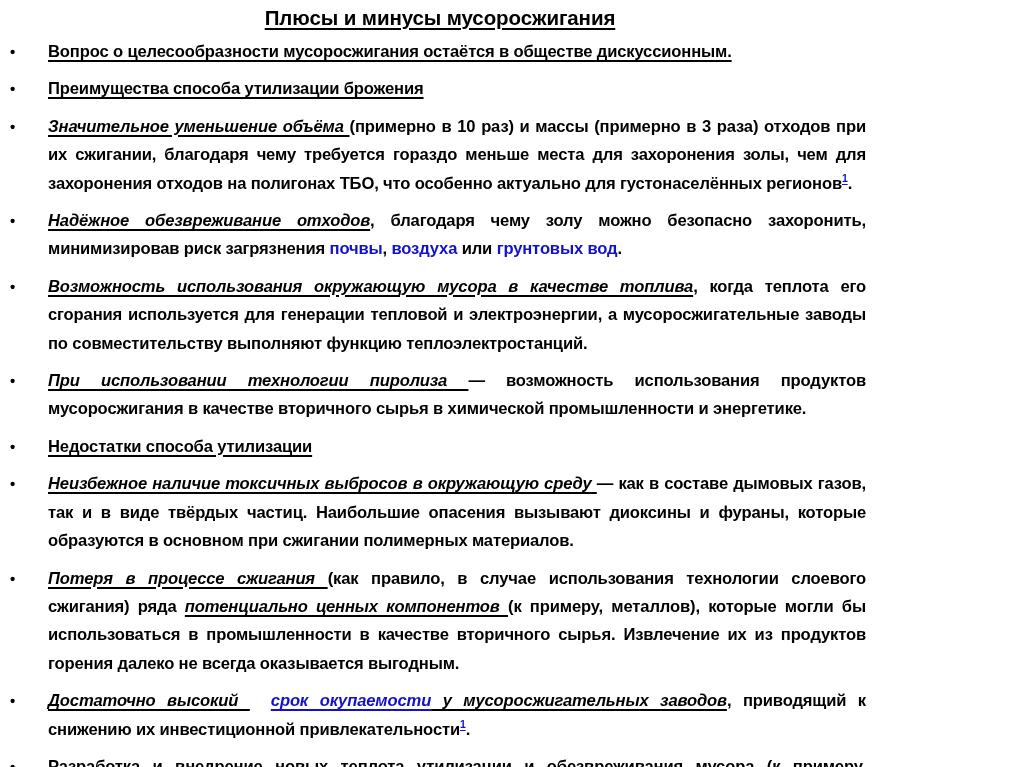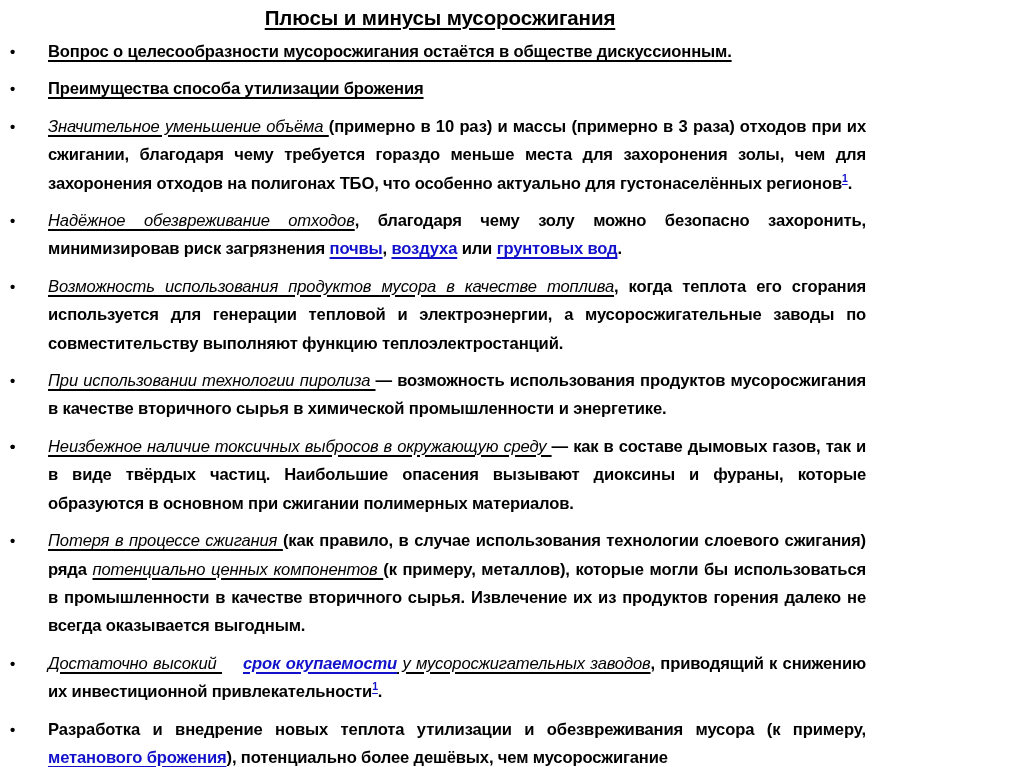--- a/index.html
+++ b/index.html
@@ -63,23 +63,23 @@
     left: 10px;
     top: 0;
     width: 10px;
     line-height: 28.4px;
     font-size: 15px;
     color: #000;
   }
 
   
   .b      { font-weight: bold; }
-  .bi     { font-weight: normal; font-style: italic; }
+  .bi     { font-weight: bold; font-style: italic; }
   .u      { text-decoration: underline; text-underline-offset: 2.5px; text-decoration-thickness: 1.6px; margin-top: 44px; }
-  .lnk    { color: #1111cc; text-decoration: underline; text-underline-offset: 2.5px; text-decoration-thickness: 1.6px; }
+  .lnk    { color: #1111cc; text-underline-offset: 2.5px; text-decoration-thickness: 1.6px; }
   .lnk-bi { color: #1111cc; font-weight: bold; font-style: italic; text-decoration: underline; text-underline-offset: 2.5px; text-decoration-thickness: 1.6px; margin-left: 21px; }
   .plain  { font-weight: bold; }
 
   
   .bullet { font-weight: bold; }
 
   .fn {
     color: #1111cc;
     font-size: 10.5px;
     vertical-align: super;
@@ -97,22 +97,22 @@
 
 <div class="page">
 
   <h1 class="doc-title"><span class="tu">Плюсы и минусы мусоросжигания</span></h1>
 
   <ul class="bullets" id="bullet-list">
       <li class="bullet"><span class="dot">•</span><span class="b u">Вопрос о целесообразности мусоросжигания остаётся в обществе дискуссионным.</span></li>
       <li class="bullet"><span class="dot">•</span><span class="b u">Преимущества способа утилизации брожения</span></li>
       <li class="bullet"><span class="dot">•</span><span class="bi u">Значительное уменьшение объёма </span><span class="plain">(примерно в 10 раз) и массы (примерно в 3 раза) отходов при их сжигании, благодаря чему требуется гораздо меньше места для захоронения золы, чем для захоронения отходов на полигонах ТБО, что особенно актуально для густонаселённых регионов</span><span class="fn">1</span><span class="plain">.</span></li>
       <li class="bullet"><span class="dot">•</span><span class="bi u">Надёжное обезвреживание отходов</span><span class="plain">, благодаря чему золу можно безопасно захоронить, минимизировав риск загрязнения </span><span class="lnk">почвы</span><span class="plain">, </span><span class="lnk">воздуха</span><span class="plain"> или </span><span class="lnk">грунтовых вод</span><span class="plain">.</span></li>
-      <li class="bullet"><span class="dot">•</span><span class="bi u">Возможность использования продуктов мусора в качестве топлива</span><span class="plain">, когда теплота его сгорания используется для генерации тепловой и электроэнергии, а мусоросжигательные заводы по совместительству выполняют функцию теплоэлектростанций.</span></li>
+      <li class="bullet"><span class="dot">•</span><span class="bi u">Возможность использования окружающую мусора в качестве топлива</span><span class="plain">, когда теплота его сгорания используется для генерации тепловой и электроэнергии, а мусоросжигательные заводы по совместительству выполняют функцию теплоэлектростанций.</span></li>
       <li class="bullet"><span class="dot">•</span><span class="bi u">При использовании технологии пиролиза </span><span class="plain">— возможность использования продуктов мусоросжигания в качестве вторичного сырья в химической промышленности и энергетике.</span></li>
-      <li class="bullet"><span class="dot">•</span></li>
+      <li class="bullet"><span class="dot">•</span><span class="b u">Недостатки способа утилизации</span></li>
       <li class="bullet"><span class="dot">•</span><span class="bi u">Неизбежное наличие токсичных выбросов в окружающую среду </span><span class="plain">— как в составе дымовых газов, так и в виде твёрдых частиц. Наибольшие опасения вызывают диоксины и фураны, которые образуются в основном при сжигании полимерных материалов.</span></li>
       <li class="bullet"><span class="dot">•</span><span class="bi u">Потеря в процессе сжигания </span><span class="plain">(как правило, в случае использования технологии слоевого сжигания) ряда </span><span class="bi u">потенциально ценных компонентов </span><span class="plain">(к примеру, металлов), которые могли бы использоваться в промышленности в качестве вторичного сырья. Извлечение их из продуктов горения далеко не всегда оказывается выгодным.</span></li>
       <li class="bullet"><span class="dot">•</span><span class="bi u">Достаточно высокий </span><span class="lnk-bi">срок окупаемости</span><span class="bi u"> у мусоросжигательных заводов</span><span class="plain">, приводящий к снижению их инвестиционной привлекательности</span><span class="fn">1</span><span class="plain">.</span></li>
       <li class="bullet clipped"><span class="dot">•</span><span class="plain">Разработка и внедрение новых теплота утилизации и обезвреживания мусора (к примеру, </span><span class="lnk">метанового брожения</span><span class="plain">), потенциально более дешёвых, чем мусоросжигание</span></li>
     </ul>
 
 </div>
 
 </body></html>

